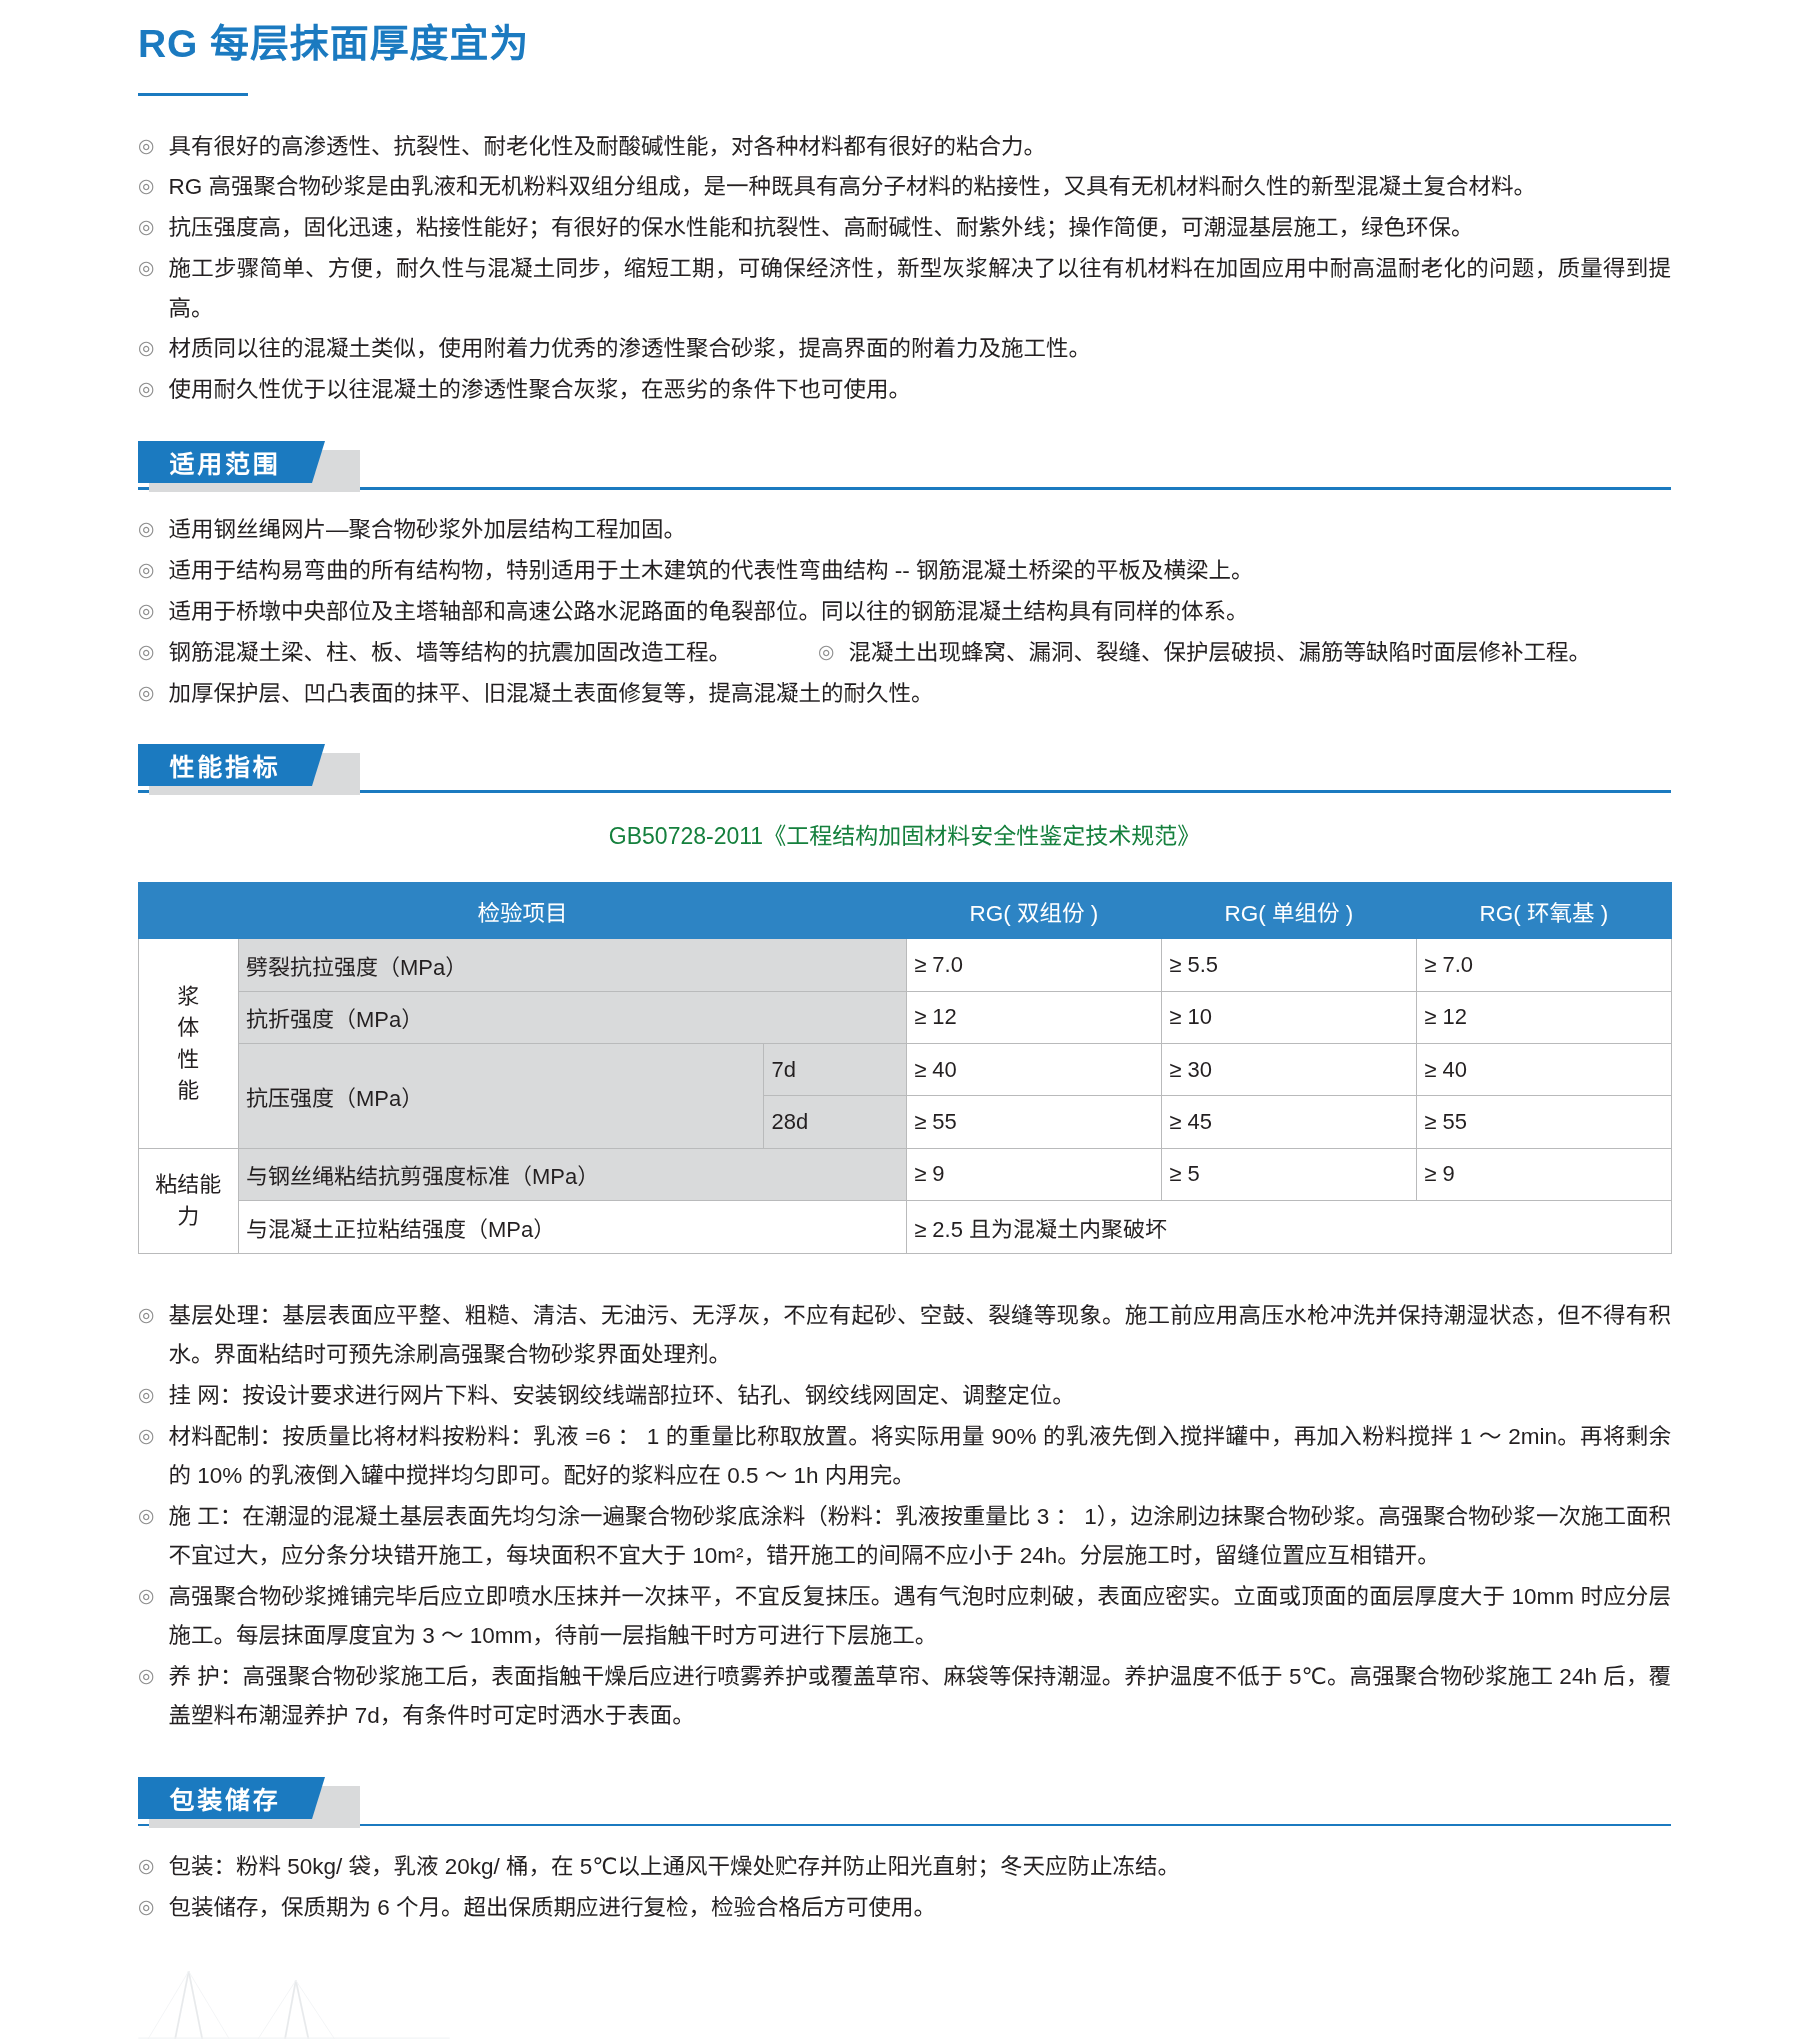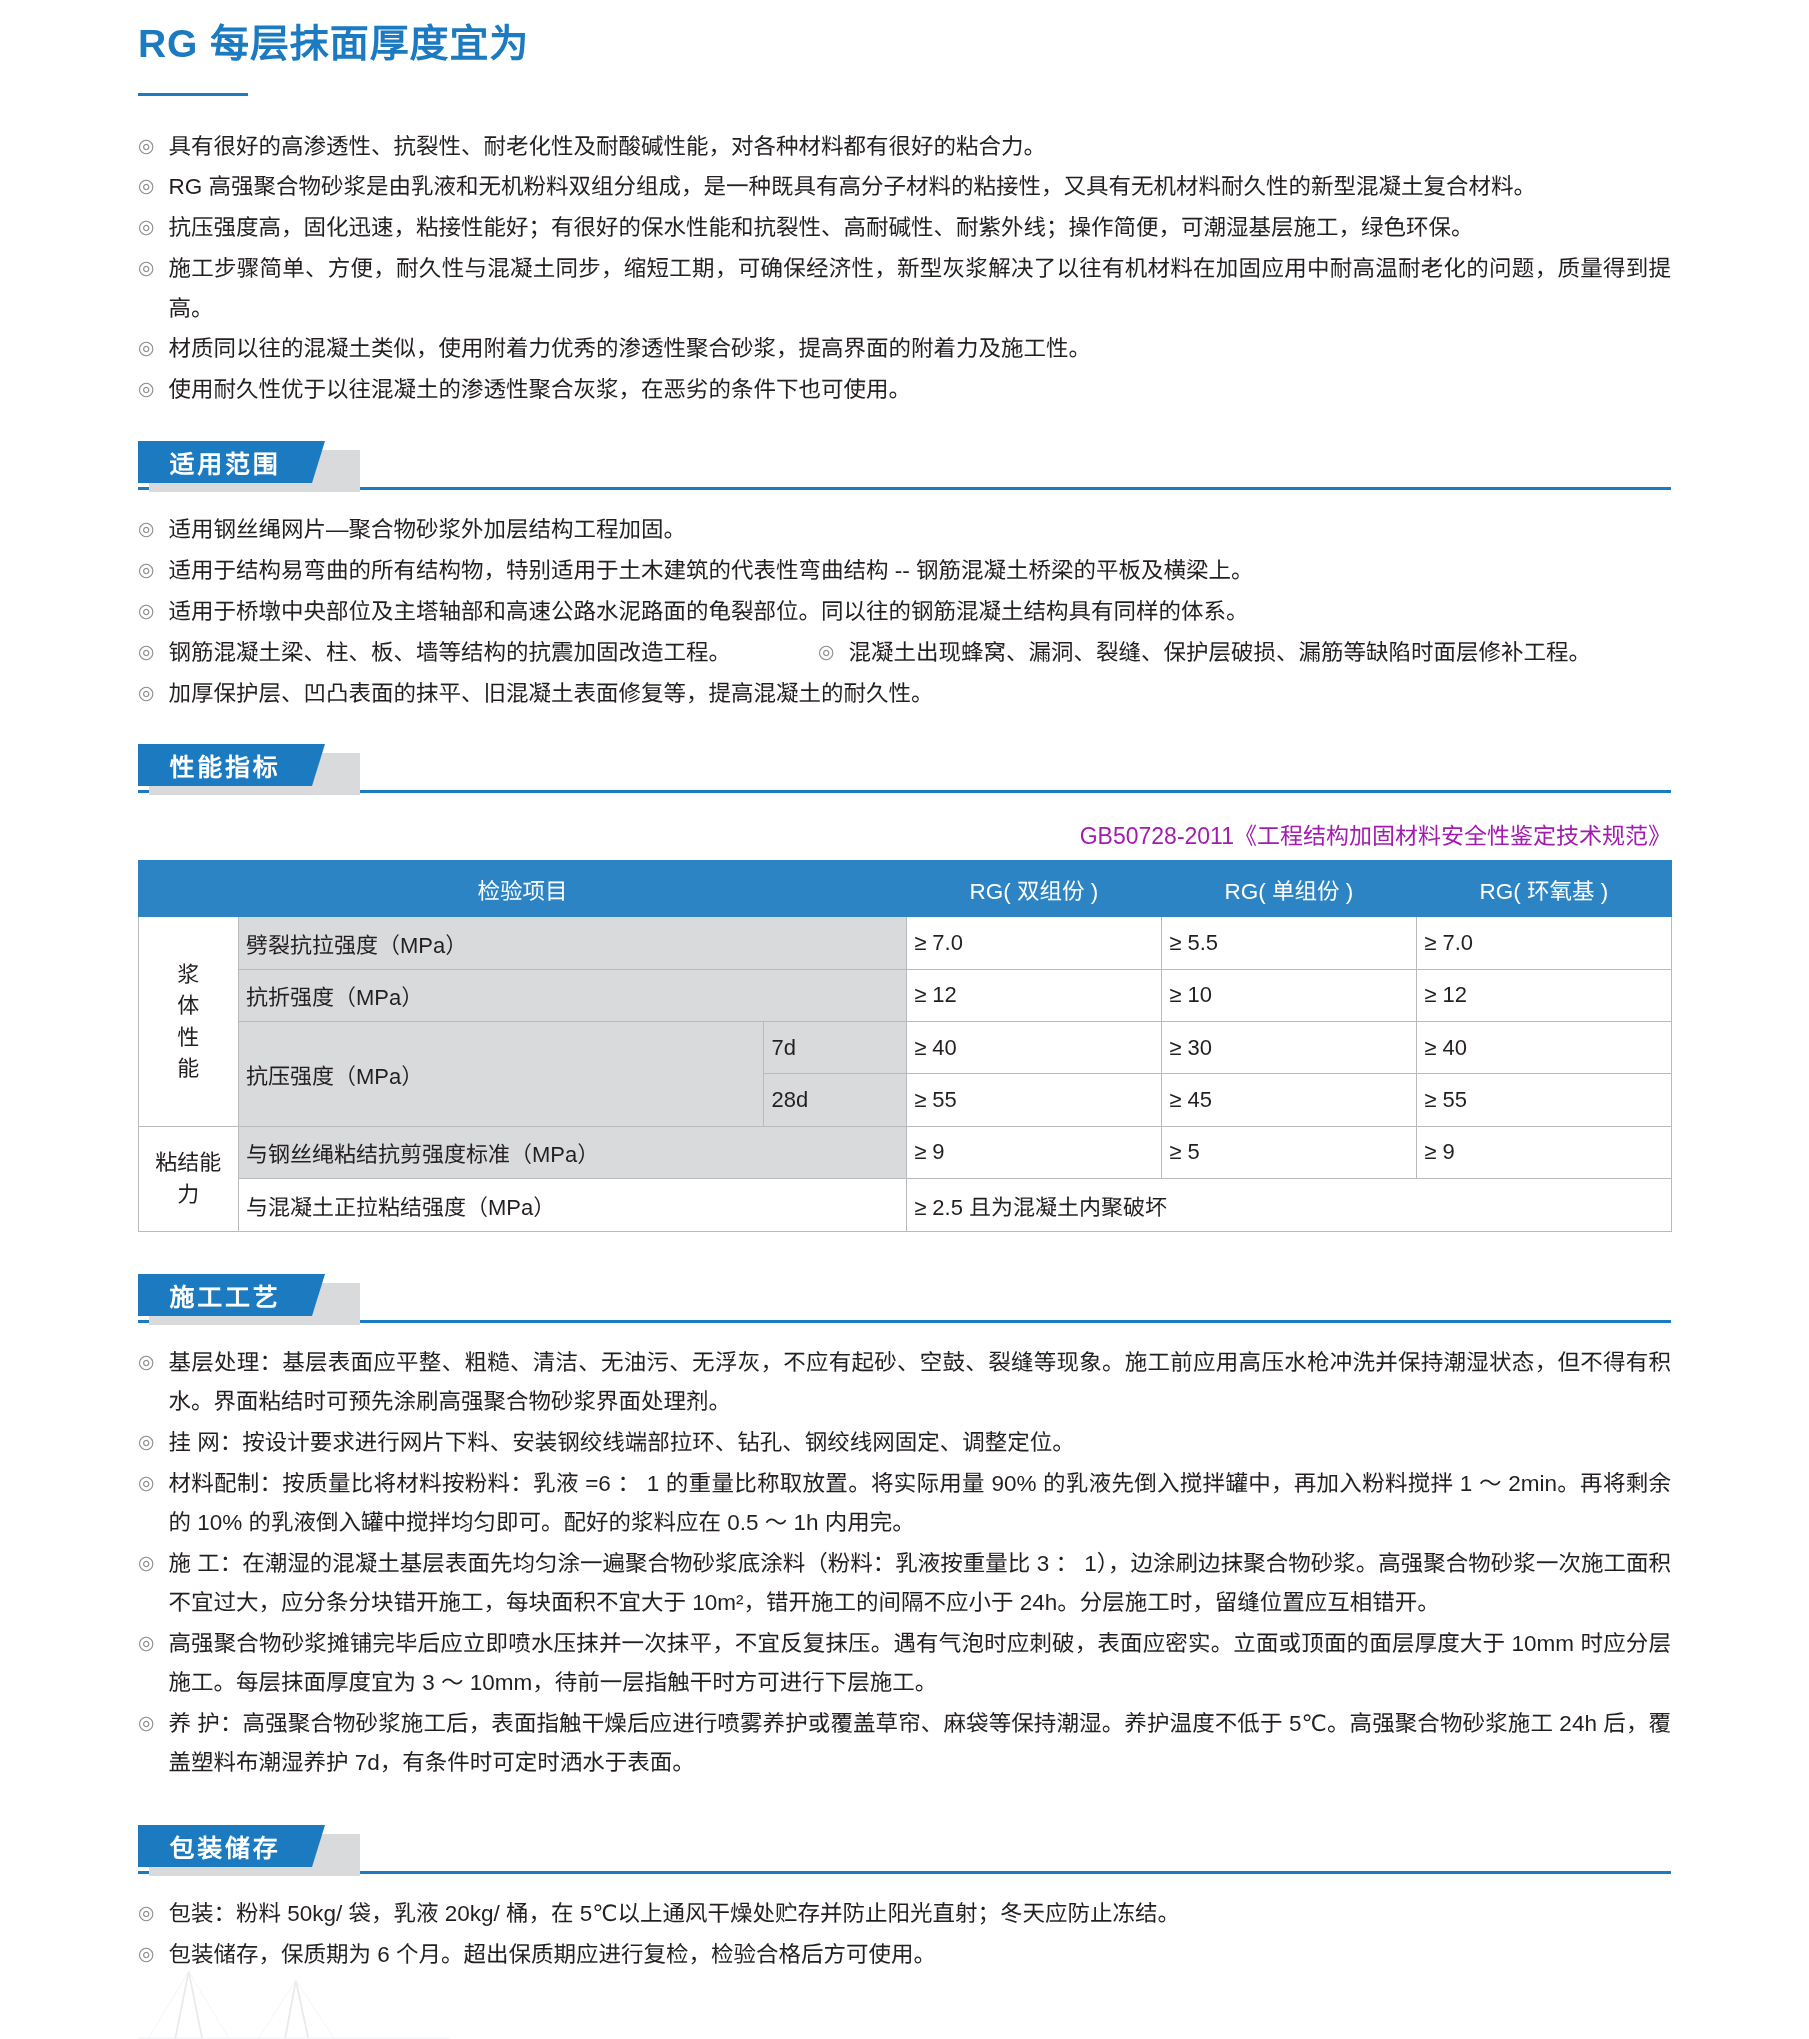--- a/index.html
+++ b/index.html
@@ -124,24 +124,24 @@
   }
   .two-col {
     display: flex;
     gap: 0;
   }
   .two-col .col-a { flex: 0 0 680px; display: flex; align-items: flex-start;}
   .two-col .col-b { flex: 1 1 auto; display: flex; align-items: flex-start;}
 
   
   .std-caption {
-    text-align: right;
+    text-align: center;
     font-size: 23px;
-    margin: 31px 138px 9px 138px;
-    color: #a21caf;
+    margin: 31px 138px 31px 138px;
+    color: #15803d;
   }
   table.perf {
     margin: 0 138px;
     border-collapse: collapse;
     width: calc(100% - 275px);
     font-size: 22px;
     color: #231f20;
   }
   table.perf th {
     background: #2d84c4;
@@ -327,25 +327,20 @@
         </tr>
         <tr>
           <td colspan="2">与混凝土正拉粘结强度（MPa）</td>
           <td colspan="3">≥ 2.5 且为混凝土内聚破坏</td>
         </tr>
       </tbody>
     </table>
   </div>
 
   <div class="section" style="margin-top:42px;">
-    <div class="sec-head">
-      <div class="shadow"></div>
-      <div class="tab">施工工艺</div>
-      <div class="baseline"></div>
-    </div>
     <div class="body-block">
       <div class="bullet-row">
         <span class="bullet-ico">◎</span>
         <span class="bullet-text">基层处理：基层表面应平整、粗糙、清洁、无油污、无浮灰，不应有起砂、空鼓、裂缝等现象。施工前应用高压水枪冲洗并保持潮湿状态，但不得有积水。界面粘结时可预先涂刷高强聚合物砂浆界面处理剂。</span>
       </div>
       <div class="bullet-row">
         <span class="bullet-ico">◎</span>
         <span class="bullet-text">挂 网：按设计要求进行网片下料、安装钢绞线端部拉环、钻孔、钢绞线网固定、调整定位。</span>
       </div>
       <div class="bullet-row">

